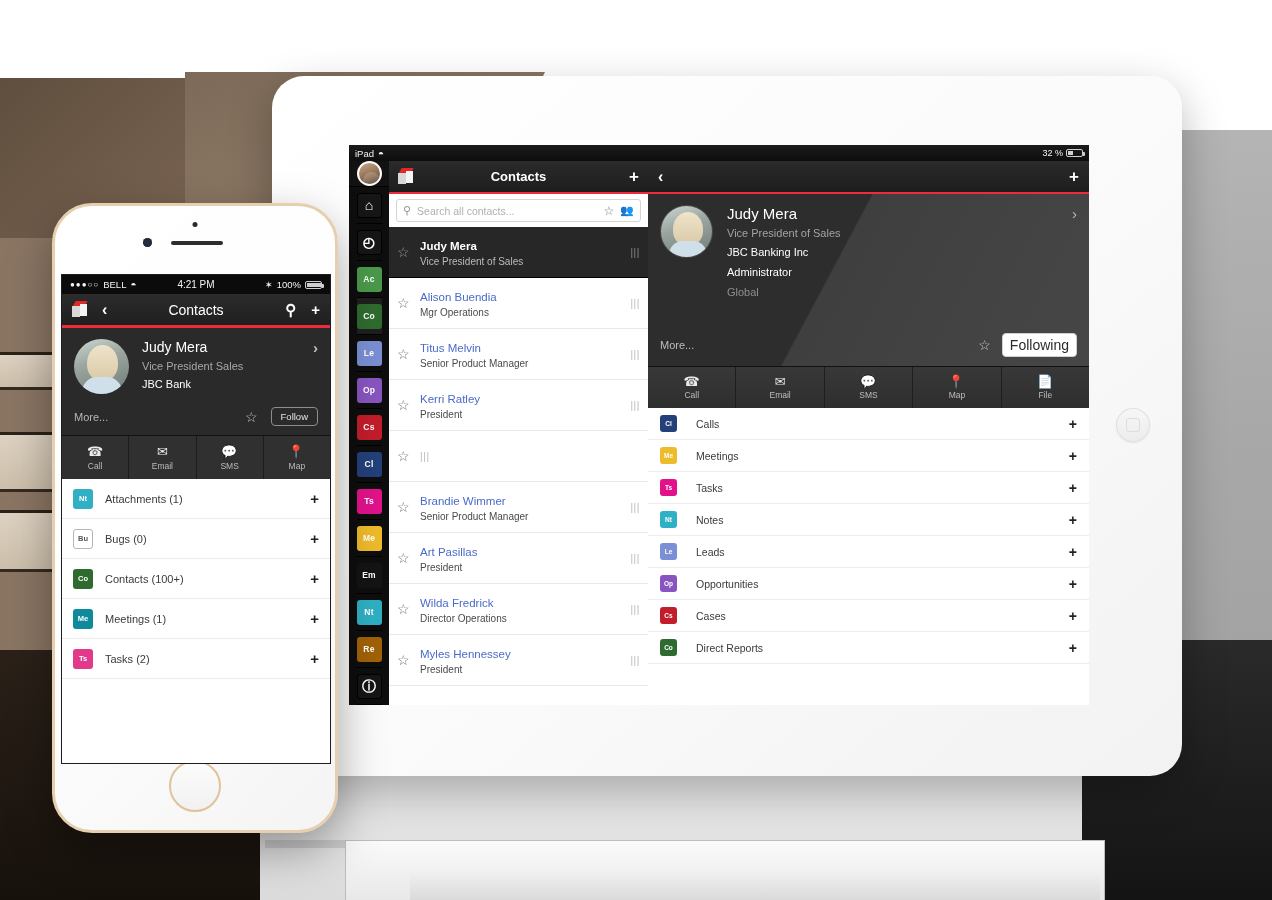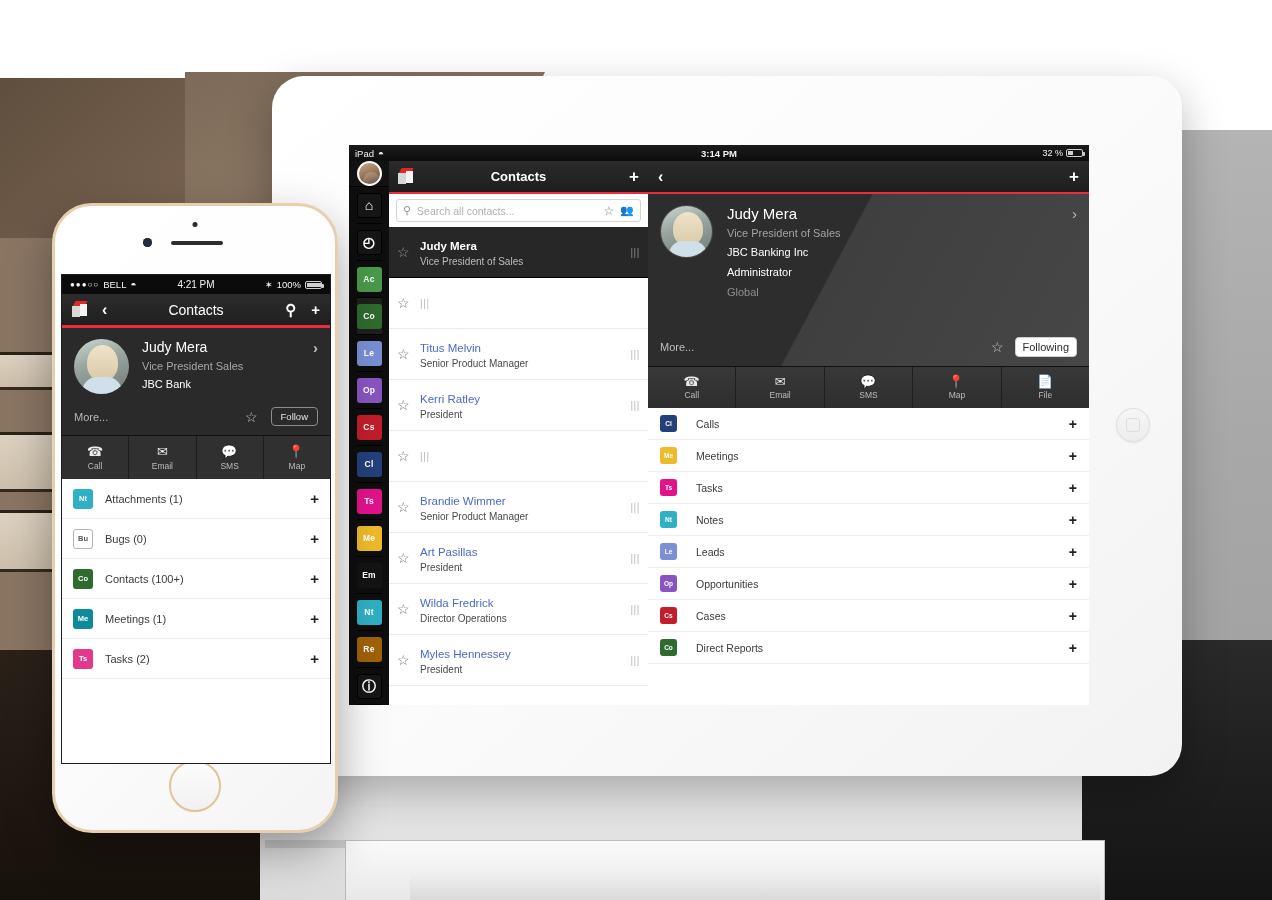--- a/index.html
+++ b/index.html
@@ -220,21 +220,21 @@
   .dteam { font-size:11px; color:#8f8f8f; }
   .dchev { color:#b9b9b9; font-size:15px; align-self:flex-start; z-index:2; }
   .dcard-foot {
     margin-top:auto; display:flex; align-items:center; padding:0 12px 9px 12px;
     position:relative; z-index:1;
   }
   .dmore { font-size:11px; color:#bdbdbd; }
   .dfollow-wrap { margin-left:auto; display:flex; align-items:center; gap:11px; }
   .dstar { color:#c9c9c9; font-size:14px; }
   .dfollow {
-    background:#fff; color:#2b2b2b; font-size:11px; border-radius:4px;
+    background:#fff; color:#2b2b2b; font-size:14px; border-radius:4px;
     padding:3px 7px; border:1px solid #d0d0d0;
   }
   .actionbar {
     height:42px; background:linear-gradient(180deg,#383838 0%,#2e2e2e 100%);
     display:flex; border-top:1px solid #111;
   }
   .act {
     flex:1; display:flex; flex-direction:column; align-items:center; justify-content:center;
     gap:2px; color:#e8e8e8; border-right:1px solid #1e1e1e;
   }
@@ -356,21 +356,20 @@
   <div class="ipad"></div>
   <div class="ipad-home"></div>
 
   <div class="ipad-screen">
 
     <div class="ipad-status">
       <span class="left">
         <span>iPad</span>
         <span class="wifi">◓</span>
       </span>
-      <span class="center">3:14 PM</span>
       <span class="right">
         <span>32 %</span>
         <span class="batt">
             <i></i>
           </span>
       </span>
     </div>
 
     <div class="ipad-body">
 
@@ -449,20 +448,21 @@
           </div>
         </div>
         <div id="contact-rows">
             <div class="crow active">
               <span class="star">☆</span>
               <span class="txt"><span class="nm">Judy Mera</span><div class="tt">Vice President of Sales</div></span>
               <span class="grip">|||</span>
             </div>
             <div class="crow">
               <span class="star">☆</span>
+              <span class="txt"><span class="nm">Alison Buendia</span><div class="tt">Mgr Operations</div></span>
               <span class="grip">|||</span>
             </div>
             <div class="crow">
               <span class="star">☆</span>
               <span class="txt"><span class="nm">Titus Melvin</span><div class="tt">Senior Product Manager</div></span>
               <span class="grip">|||</span>
             </div>
             <div class="crow">
               <span class="star">☆</span>
               <span class="txt"><span class="nm">Kerri Ratley</span><div class="tt">President</div></span>

